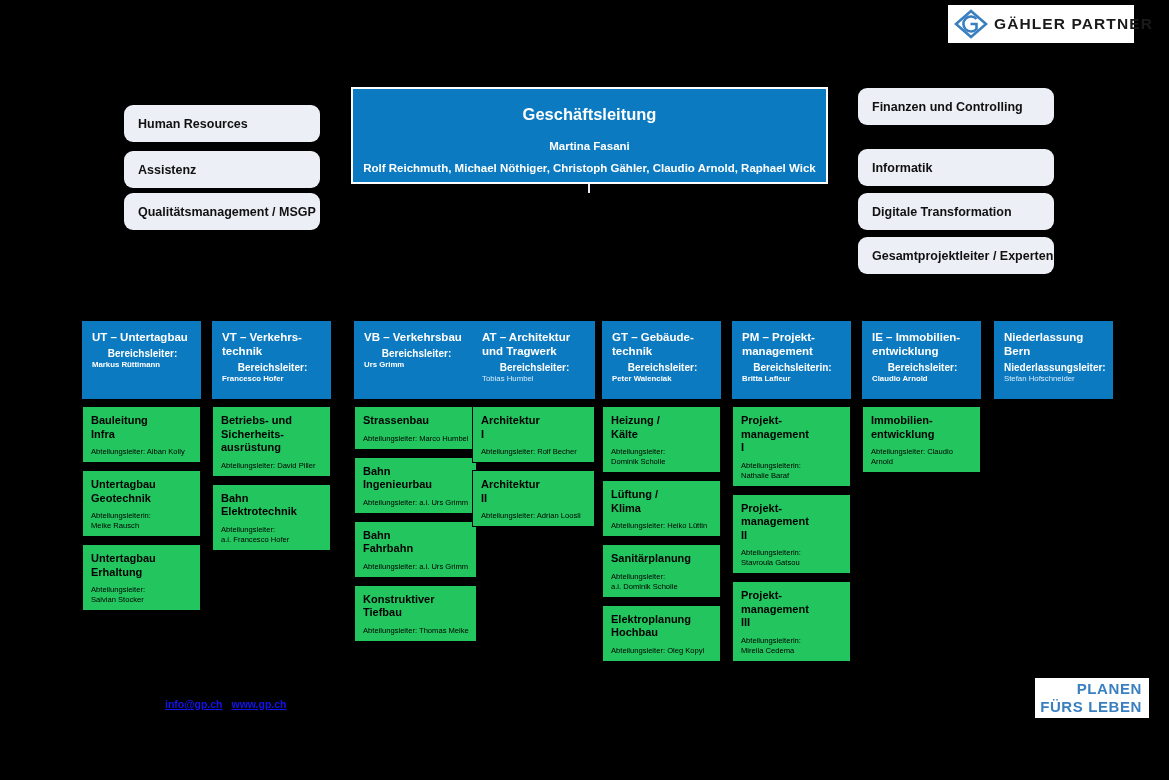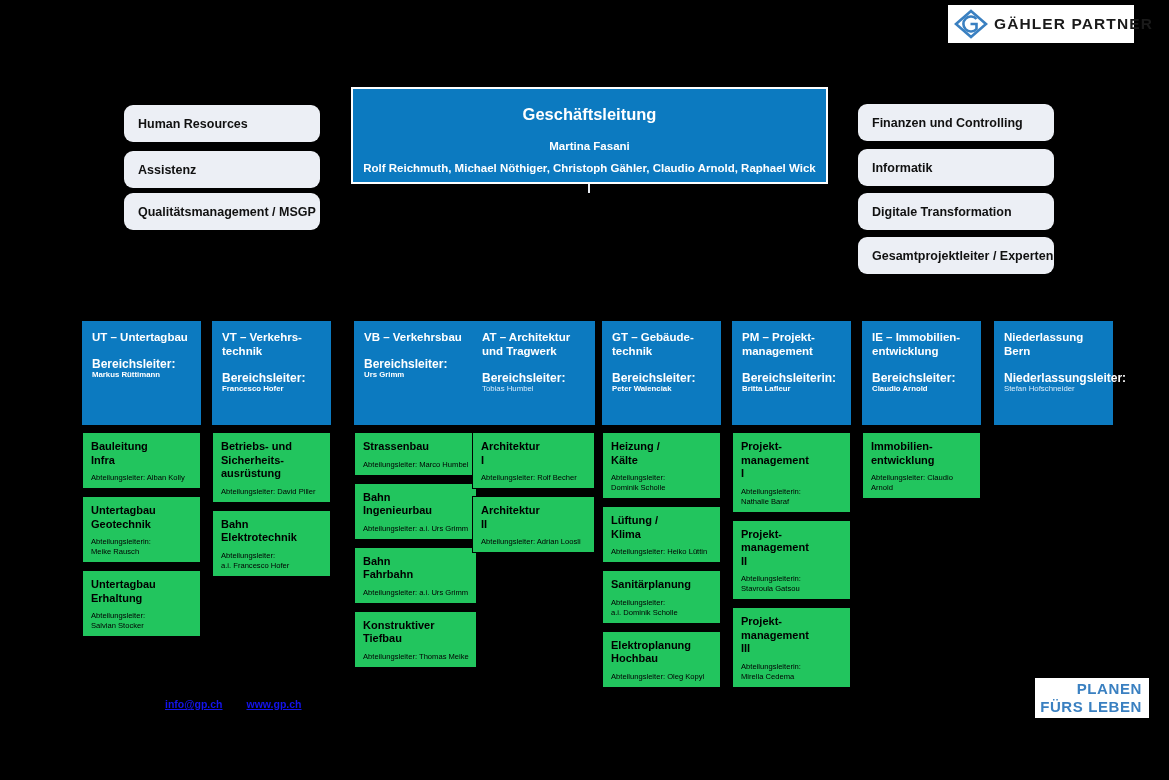--- a/index.html
+++ b/index.html
@@ -114,35 +114,36 @@
     height: 37px;
   }
   .staff-left  { left: 124px; width: 196px; }
   .staff-right { left: 858px; width: 196px; }
 
   
   .division-col { position: absolute; top: 321px; width: 119px; }
   .division-head {
     background: #0c7ac0;
     color: #ffffff;
-    height: 104px;
+    height: 78px;
     box-sizing: border-box;
     padding: 9px 8px 6px 10px;
     margin-bottom: 7px;
   }
   .division-head .div-title {
     font-size: 11.5px;
     font-weight: bold;
     line-height: 14px;
   }
   .division-head .div-role {
-    font-size: 12px;
-    font-weight: bold;
-    margin-top: 15px;
+    font-size: 10px;
+    font-weight: bold;
+    margin-top: 5px;
     line-height: 10.5px;
+    text-align: center;
   }
   .division-head .div-person {
     font-size: 7.8px;
     font-weight: bold;
     line-height: 10.5px;
   }
   .division-head.muted .div-person { font-weight: normal; color: #d8ecfb; }
 
   .unit-box {
     background: #22c55e;
@@ -162,21 +163,21 @@
     line-height: 10px;
     margin-top: 6px;
   }
 
   
   #footer-links {
     position: absolute;
     left: 165px;
     top: 698px;
     display: flex;
-    gap: 24px;
+    gap: 9px;
     filter: blur(0.7px);
   }
   #footer-links a {
     color: #1414ee;
     text-decoration: underline;
     font-size: 10.5px;
     font-weight: bold;
   }
 </style>
 </head>
@@ -204,21 +205,21 @@
       <span>Human Resources</span>
     </div>
     <div class="staff-pill staff-left" style="top: 151px;">
       <span>Assistenz</span>
     </div>
     <div class="staff-pill staff-left" style="top: 193px;">
       <span>Qualitätsmanagement / MSGP</span>
     </div>
   </div>
 <div id="staff-right-group">
-    <div class="staff-pill staff-right" style="top: 104px;">
+    <div class="staff-pill staff-right" style="top: 88px;">
       <span>Finanzen und Controlling</span>
     </div>
     <div class="staff-pill staff-right" style="top: 149px;">
       <span>Informatik</span>
     </div>
     <div class="staff-pill staff-right" style="top: 193px;">
       <span>Digitale Transformation</span>
     </div>
     <div class="staff-pill staff-right" style="top: 237px;">
       <span>Gesamtprojektleiter / Experten</span>

